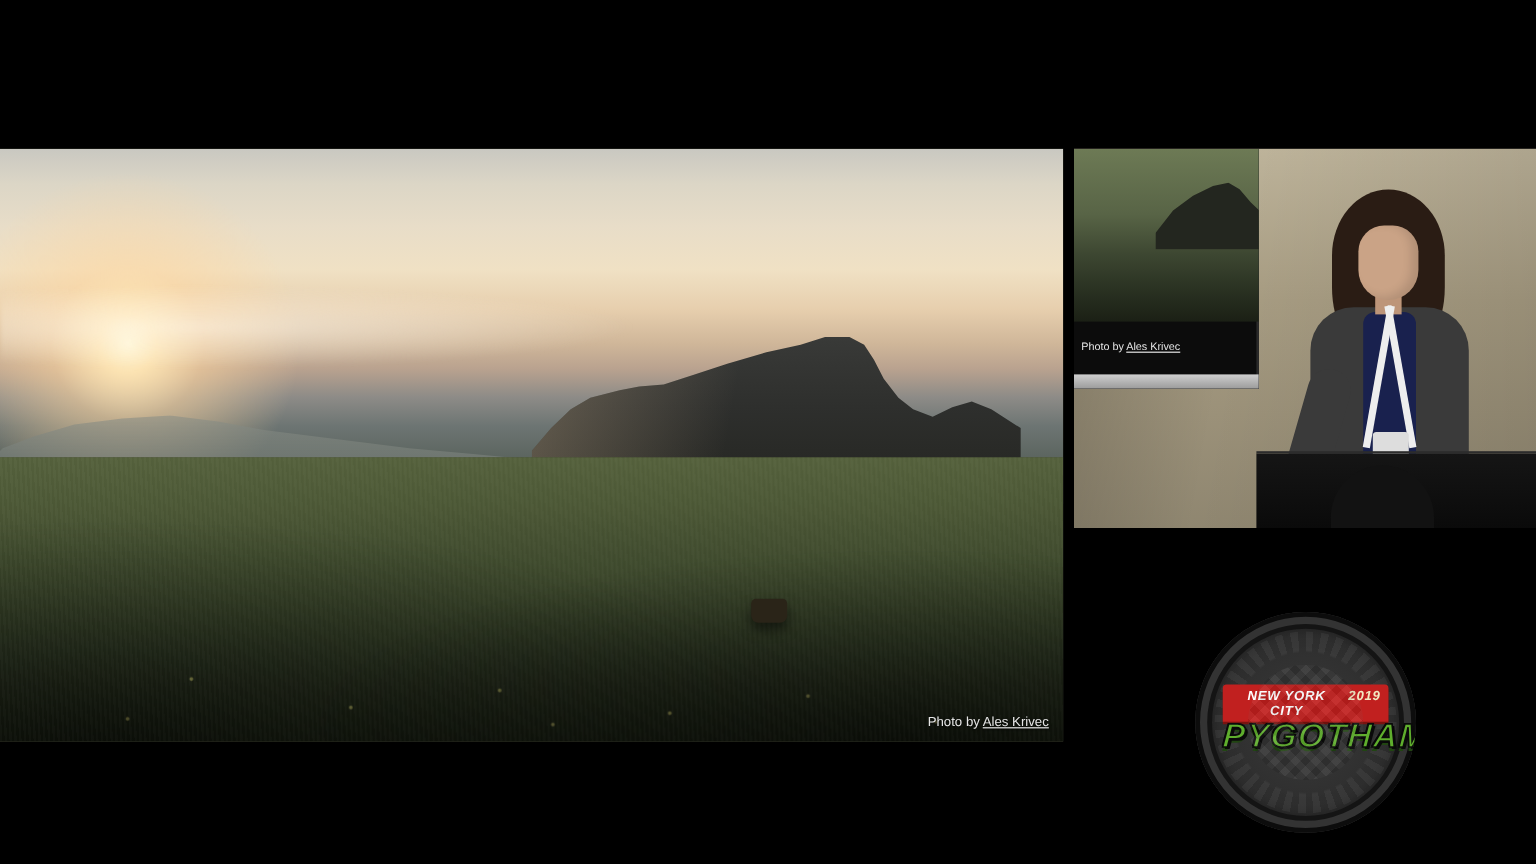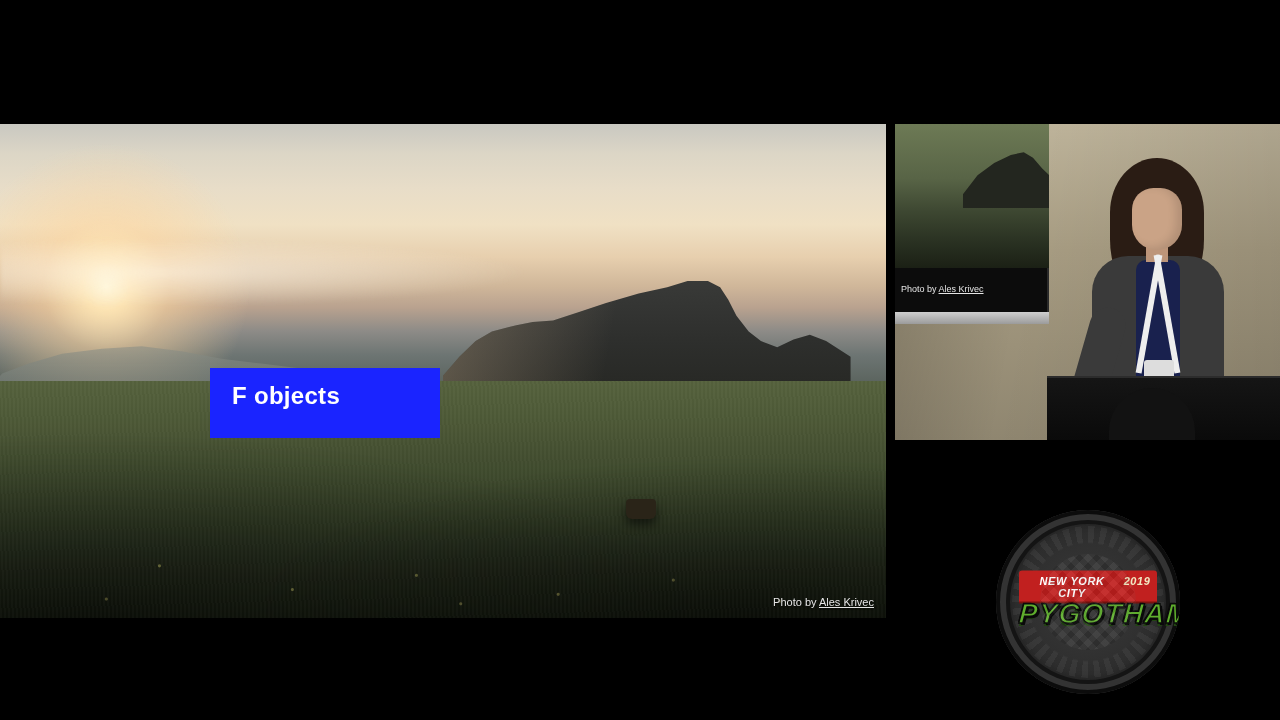--- a/index.html
+++ b/index.html
@@ -382,23 +382,20 @@
     <div class="sky"></div>
     <div class="cloud-band"></div>
     <div class="mountain-far"></div>
     <div class="mesa"></div>
     <div class="mesa-shade"></div>
     <div class="midridge"></div>
     <div class="foreground"></div>
     <div class="grass-tex"></div>
     <div class="stump"></div>
 
-    <div class="title-box">
-      <span>F objects</span>
-    </div>
 
     <div class="credit">
       <span class="by">Photo by </span><span class="name">Ales Krivec</span>
     </div>
   </div>
 
   <div class="camera">
     <div class="wall-shade"></div>
 
     <div class="proj-screen">

